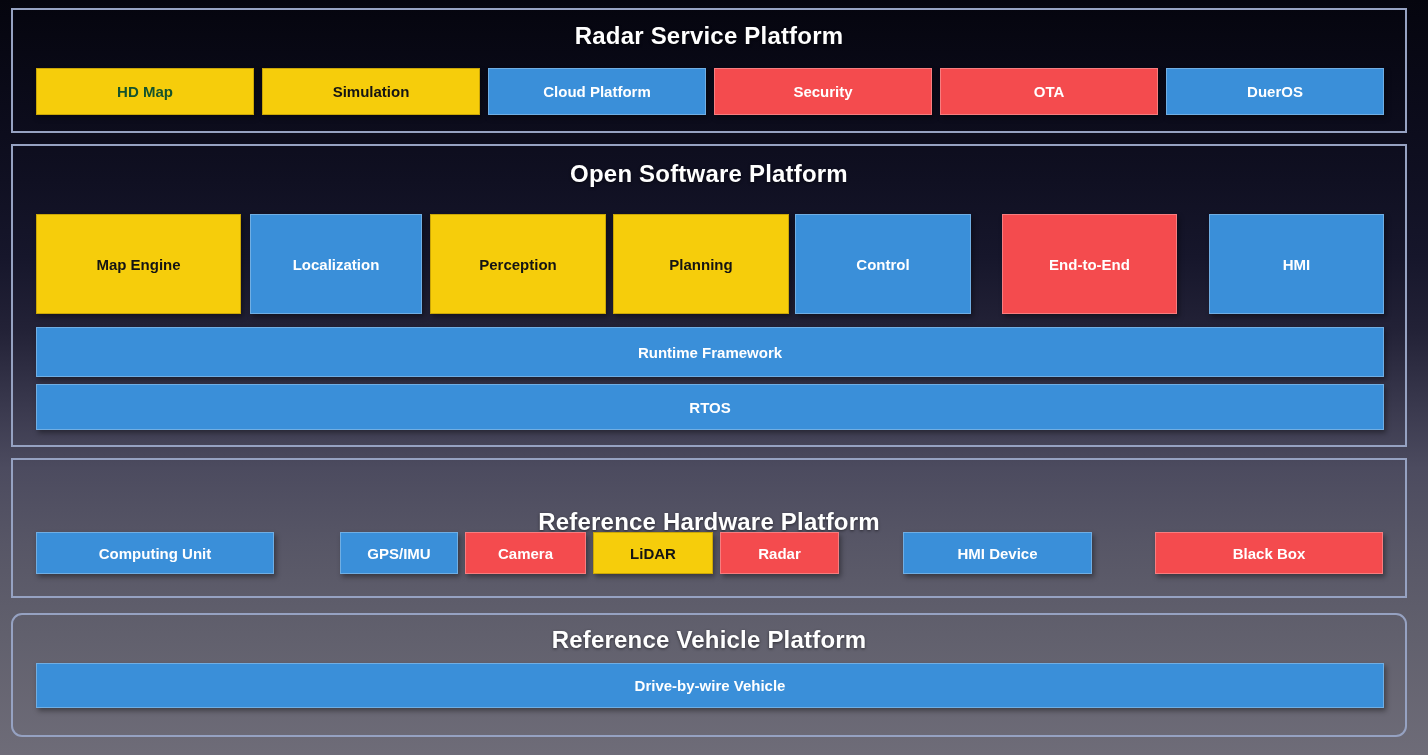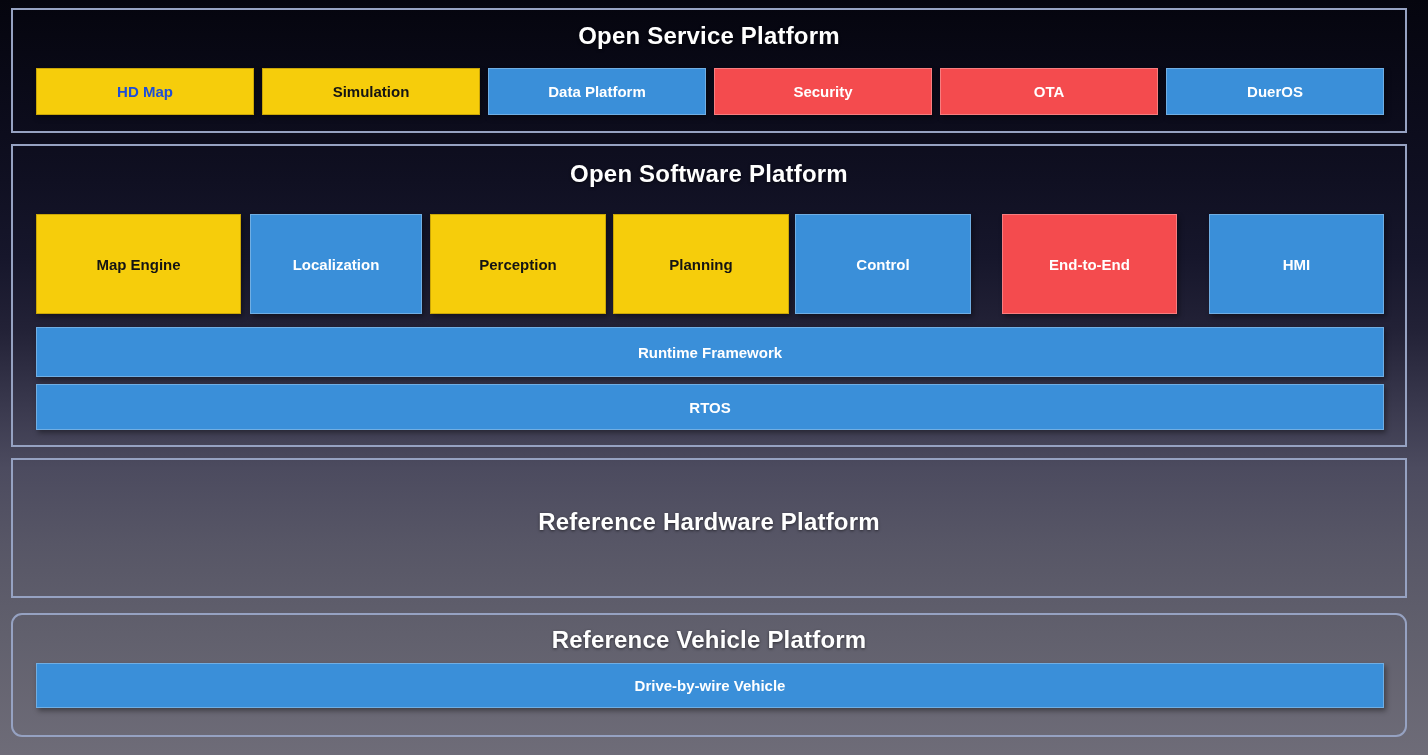--- a/index.html
+++ b/index.html
@@ -103,25 +103,25 @@
   
   .row-vehicle { top: 48px; height: 45px; }
   .row-vehicle .block { width: 100%; font-size: 15px; }
 </style>
 </head>
 <body>
 
 <div class="stage">
 
   <section class="panel panel-cloud" style="border-color: rgb(150, 162, 194);">
-    <h2 class="panel-title t-cloud">Open Service Platform</h2>
+    <h2 class="panel-title t-cloud">Radar Service Platform</h2>
     <div class="row row-cloud">
-      <div class="block" style="background: rgb(246, 205, 11); color: #1d4ed8; border-color: rgba(120, 95, 0, 0.35);">HD Map</div>
+      <div class="block" style="background: rgb(246, 205, 11); color: #14532d; border-color: rgba(120, 95, 0, 0.35);">HD Map</div>
       <div class="block" style="background: rgb(246, 205, 11); color: rgb(20, 20, 20); border-color: rgba(120, 95, 0, 0.35);">Simulation</div>
-      <div class="block" style="background: rgb(58, 143, 217); color: rgb(255, 255, 255);">Data Platform</div>
+      <div class="block" style="background: rgb(58, 143, 217); color: rgb(255, 255, 255);">Cloud Platform</div>
       <div class="block" style="background: rgb(244, 75, 78); color: rgb(255, 255, 255);">Security</div>
       <div class="block" style="background: rgb(244, 75, 78); color: rgb(255, 255, 255);">OTA</div>
       <div class="block" style="background: rgb(58, 143, 217); color: rgb(255, 255, 255);">DuerOS</div>
     </div>
   </section>
 
   <section class="panel panel-software" style="border-color: rgb(150, 162, 194); padding-left: 36px;">
     <h2 class="panel-title t-software">Open Software Platform</h2>
     <div class="row row-modules">
       <div class="block m-map-engine" style="background: rgb(246, 205, 11); color: rgb(20, 20, 20); border-color: rgba(120, 95, 0, 0.35);">Map Engine</div>
@@ -135,20 +135,29 @@
     <div class="row row-runtime">
       <div class="block" style="background: rgb(58, 143, 217); color: rgb(255, 255, 255);">Runtime Framework</div>
     </div>
     <div class="row row-rtos">
       <div class="block" style="background: rgb(58, 143, 217); color: rgb(255, 255, 255);">RTOS</div>
     </div>
   </section>
 
   <section class="panel panel-hardware" style="border-color: rgb(150, 162, 194);">
     <h2 class="panel-title t-hardware">Reference Hardware Platform</h2>
+    <div class="row row-hardware">
+      <div class="block h-computing-unit" style="background: rgb(58, 143, 217); color: rgb(255, 255, 255);">Computing Unit</div>
+      <div class="block h-gps-imu" style="background: rgb(58, 143, 217); color: rgb(255, 255, 255);">GPS/IMU</div>
+      <div class="block h-camera" style="background: rgb(244, 75, 78); color: rgb(255, 255, 255);">Camera</div>
+      <div class="block h-lidar" style="background: rgb(246, 205, 11); color: rgb(20, 20, 20); border-color: rgba(120, 95, 0, 0.35);">LiDAR</div>
+      <div class="block h-radar" style="background: rgb(244, 75, 78); color: rgb(255, 255, 255);">Radar</div>
+      <div class="block h-hmi-device" style="background: rgb(58, 143, 217); color: rgb(255, 255, 255);">HMI Device</div>
+      <div class="block h-black-box" style="background: rgb(244, 75, 78); color: rgb(255, 255, 255);">Black Box</div>
+    </div>
   </section>
 
   <section class="panel panel-vehicle" style="border-color: rgb(150, 162, 194);">
     <h2 class="panel-title t-vehicle">Reference Vehicle Platform</h2>
     <div class="row row-vehicle">
       <div class="block" style="background: rgb(58, 143, 217); color: rgb(255, 255, 255);">Drive-by-wire Vehicle</div>
     </div>
   </section>
 
 </div>

